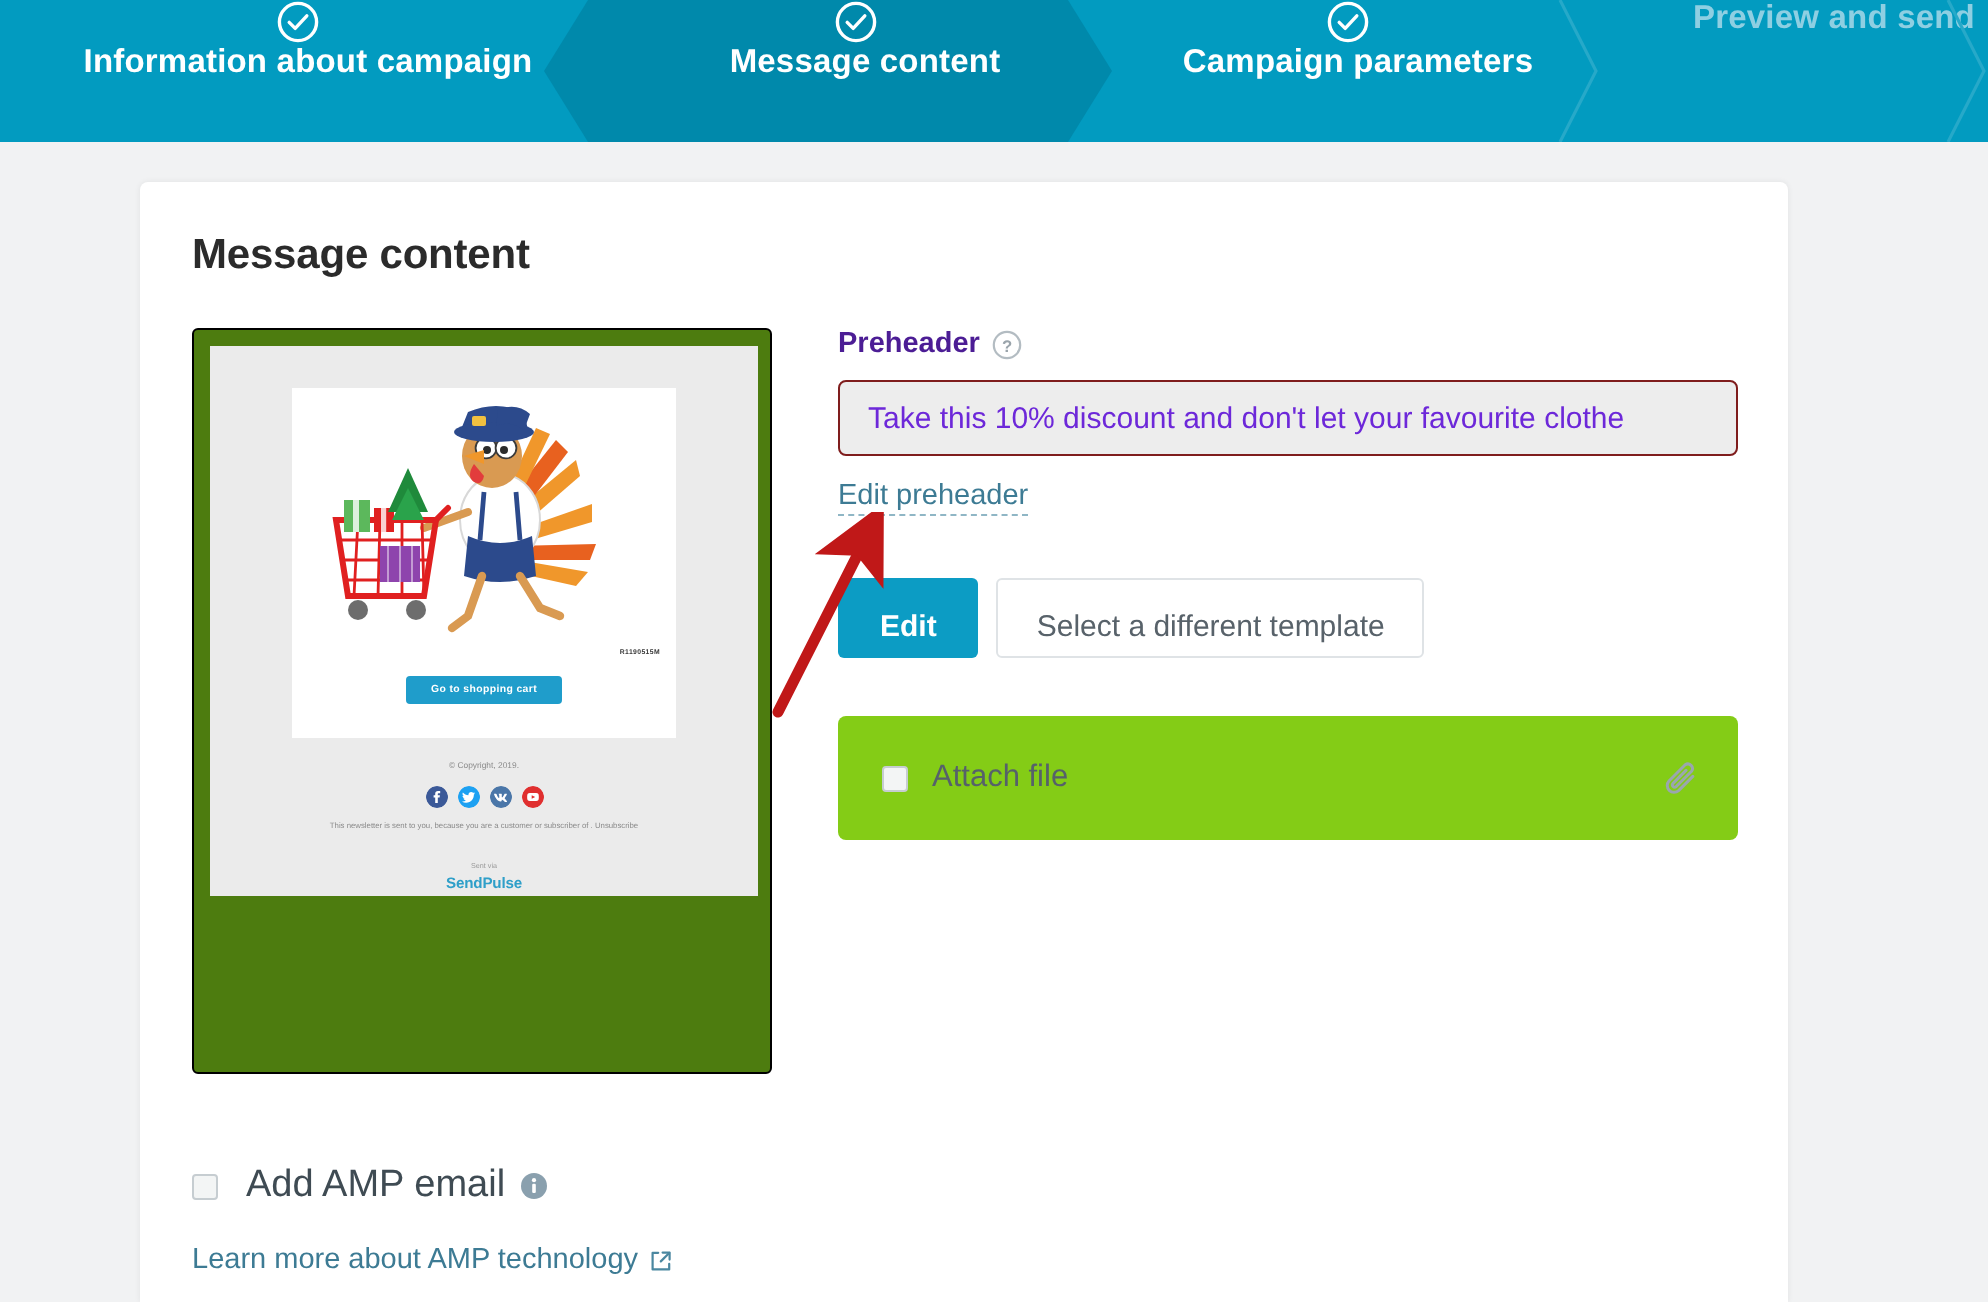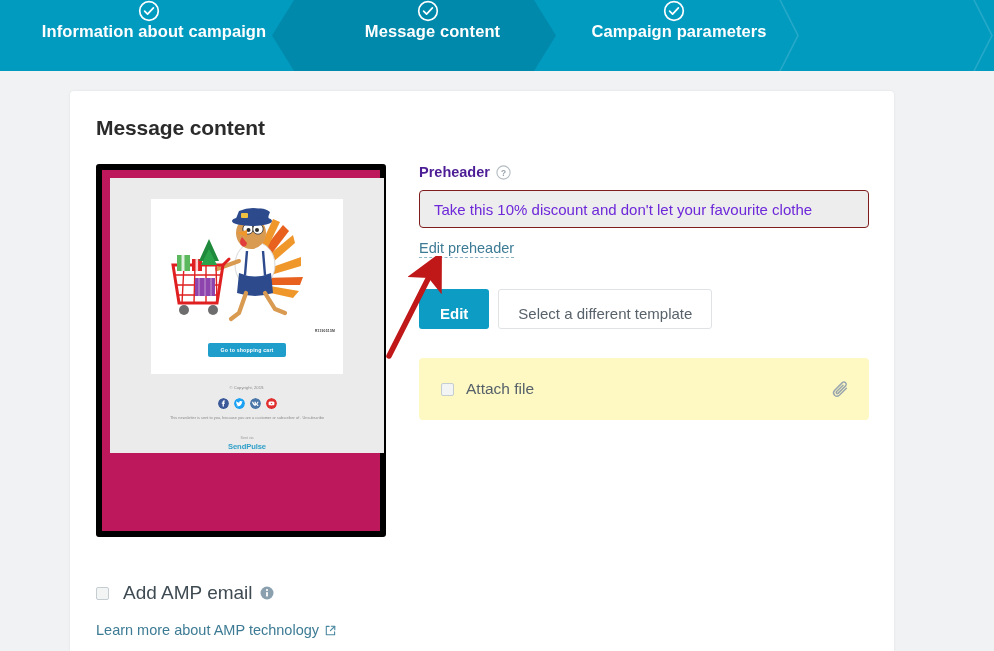--- a/index.html
+++ b/index.html
@@ -90,22 +90,22 @@
     font-weight: bold;
     color: #2b2b2b;
     letter-spacing: -0.1px;
   }
 
   
   .preview-box {
     position: absolute;
     left: 26px; top: 73px;
     width: 290px; height: 373px;
-    background: #be185d;
-    border: 6px solid #000000;
+    background: #4d7c0f;
+    border: 1px solid #000000;
     border-radius: 3px;
   }
   .preview-inner {
     position: absolute;
     left: 8px; top: 8px;
     width: 274px; height: 275px;
     background: #ebebeb;
     overflow: hidden;
   }
   .mail-white {
@@ -229,21 +229,21 @@
     height: 40px;
     padding: 15px 19px;
     font-family: "Liberation Sans", sans-serif;
     font-size: 15px;
     font-weight: normal;
     cursor: pointer;
   }
   .attach-box {
     margin-top: 29px;
     width: 450px; height: 62px;
-    background: #fef9c3;
+    background: #84cc16;
     border-radius: 4px;
     display: flex; align-items: center;
     padding: 0 17px 0 22px;
   }
   .cb {
     width: 13px; height: 13px;
     background: #f3f5f5;
     border: 1px solid #c6cdd1;
     border-radius: 2px;
     flex: 0 0 auto;
@@ -313,20 +313,23 @@
     <svg width="22" height="71" viewBox="0 0 22 71">
       <path d="M2 0 L20 35.5 L2 71" fill="none" stroke="#26a9c9" stroke-width="1.6"></path>
     </svg>
   </div>
   <div class="divider" style="left:972px">
     <svg width="22" height="71" viewBox="0 0 22 71">
       <path d="M2 0 L20 35.5 L2 71" fill="none" stroke="#26a9c9" stroke-width="1.6"></path>
     </svg>
   </div>
 
+  <div class="step step-4">
+    <span>Preview and send</span>
+  </div>
 </div>
 
 <div class="card">
 
   <h1 class="page-title">Message content</h1>
 
   <div class="preview-box">
     <div class="preview-inner">
 
       <div class="mail-white">

